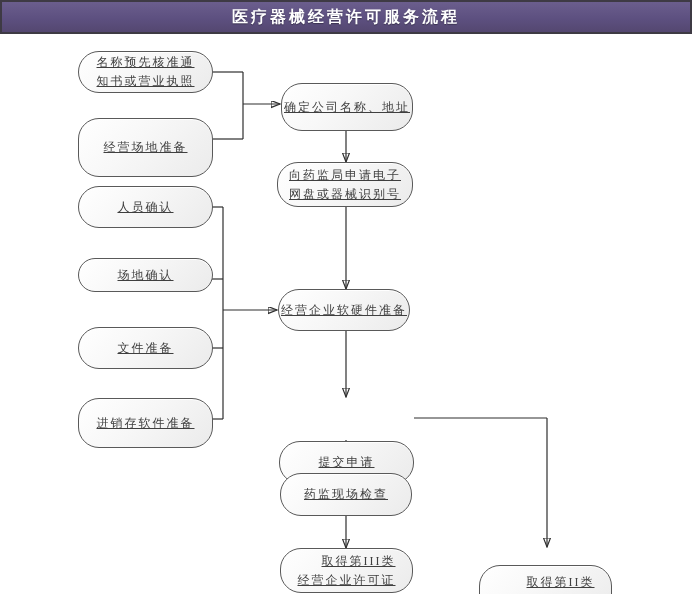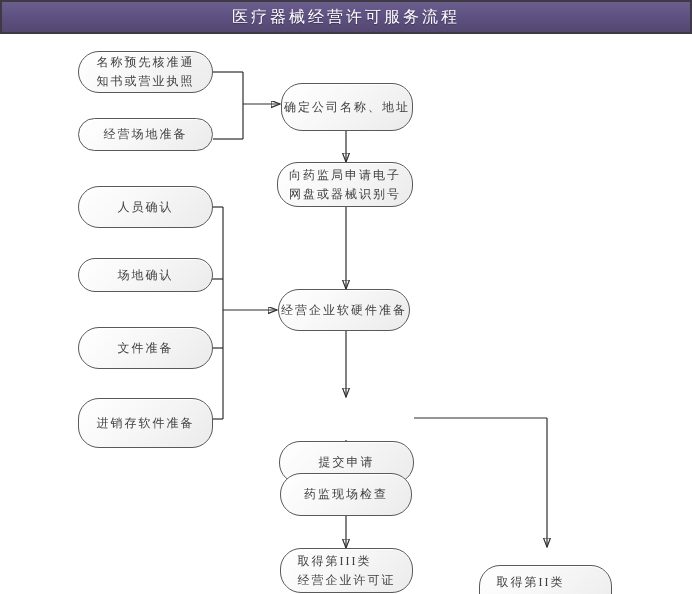--- a/index.html
+++ b/index.html
@@ -13,39 +13,40 @@
   #header{
     position:absolute;left:0;top:0;width:692px;height:34px;
     box-sizing:border-box;
     border:2px solid #3e3a44;
     background:linear-gradient(to bottom,#6b5e8d 0%,#5d5080 55%,#544770 100%);
     display:flex;align-items:center;justify-content:center;
   }
   #header .title{
     color:#ffffff;
     font-size:16px;
-    font-weight:normal;
+    font-weight:bold;
     letter-spacing:3px;
     text-shadow:0 1px 1px rgba(0,0,0,0.35);
     white-space:nowrap;
   }
   .node{
     position:absolute;
     box-sizing:border-box;
     border:1px solid #595959;
     border-radius:21px;
     background:linear-gradient(135deg,#ffffff 0%,#f7f7f7 45%,#ebebeb 100%);
     box-shadow:inset 0 1px 0 rgba(255,255,255,0.9);
     display:flex;align-items:center;justify-content:center;
-    text-align:left;
+    text-align:right;
     color:#3f3f3f;
     font-size:12px;
     letter-spacing:2px;
     line-height:19px;
     white-space:pre-line;
+    text-decoration:underline;
   }
   #edges{position:absolute;left:0;top:0;width:692px;height:594px;pointer-events:none;}
   #edges line,#edges path{stroke:#2e2e2e;stroke-width:1.2;fill:none;}
 </style>
 </head>
 <body>
 
 <div id="canvas">
 
   <div id="header">
@@ -76,21 +77,21 @@
     <line x1="346" y1="331" x2="346" y2="397" marker-end="url(#arrow)"></line>
     <line x1="346" y1="440" x2="346" y2="473" marker-end="url(#arrow)"></line>
     <line x1="346" y1="516" x2="346" y2="548" marker-end="url(#arrow)"></line>
 
     <line x1="414" y1="418" x2="547" y2="418"></line>
     <line x1="547" y1="418" x2="547" y2="547" marker-end="url(#arrow)"></line>
   </svg>
 
   <div class="node" style="left:78px;  top:51px;  width:135px; height:42px;">名称预先核准通
 知书或营业执照</div>
-  <div class="node" style="left:78px;  top:118px; width:135px; height:33px;">经营场地准备</div>
+  <div class="node" style="left:78px;  top:118px; width:135px; height:59px;">经营场地准备</div>
   <div class="node" style="left:78px;  top:186px; width:135px; height:42px;">人员确认</div>
   <div class="node" style="left:78px;  top:258px; width:135px; height:34px;">场地确认</div>
   <div class="node" style="left:78px;  top:327px; width:135px; height:42px;">文件准备</div>
   <div class="node" style="left:78px;  top:398px; width:135px; height:50px;">进销存软件准备</div>
 
   <div class="node" style="left:281px; top:83px;  width:132px; height:48px;">确定公司名称、地址</div>
   <div class="node" style="left:277px; top:162px; width:136px; height:45px;">向药监局申请电子
 网盘或器械识别号</div>
   <div class="node" style="left:278px; top:289px; width:132px; height:42px;">经营企业软硬件准备</div>
   <div class="node" style="left:279px; top:397px; width:135px; height:43px;margin-top:44px;">提交申请</div>

